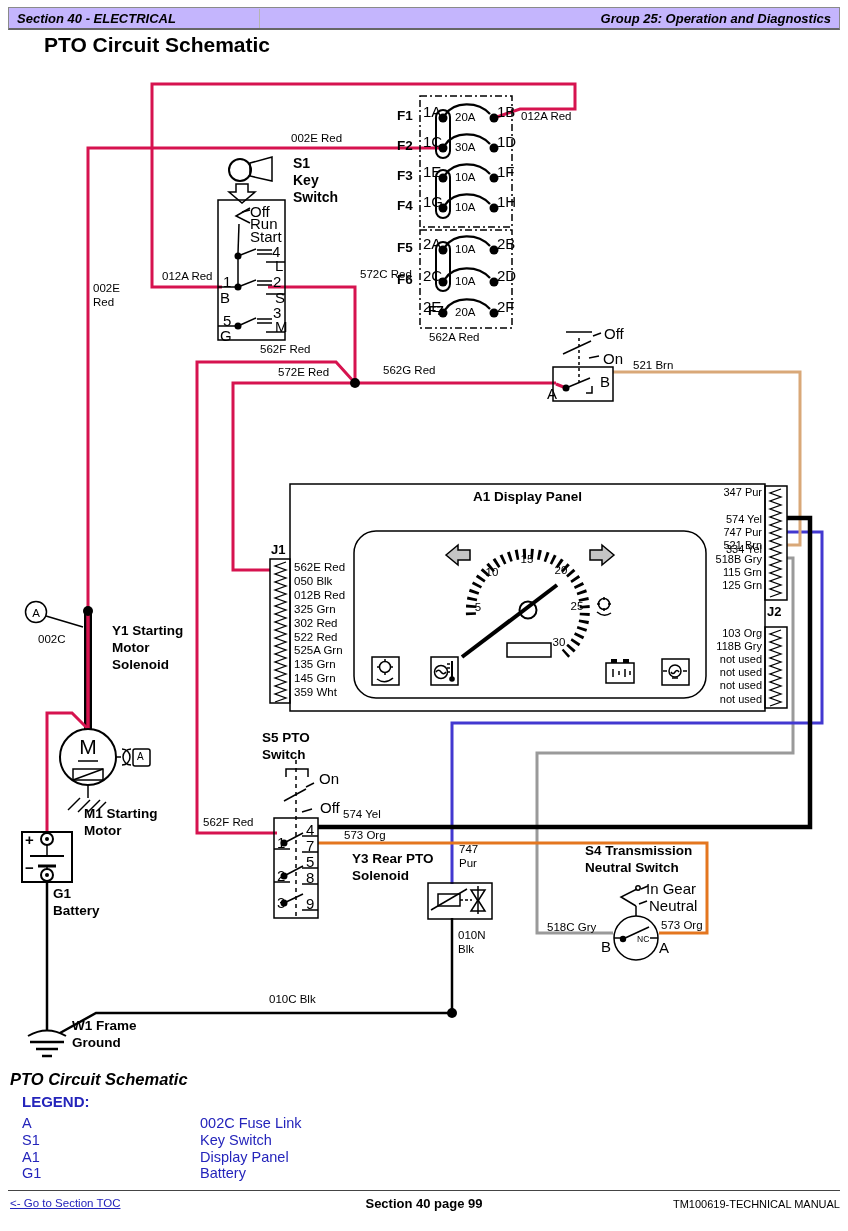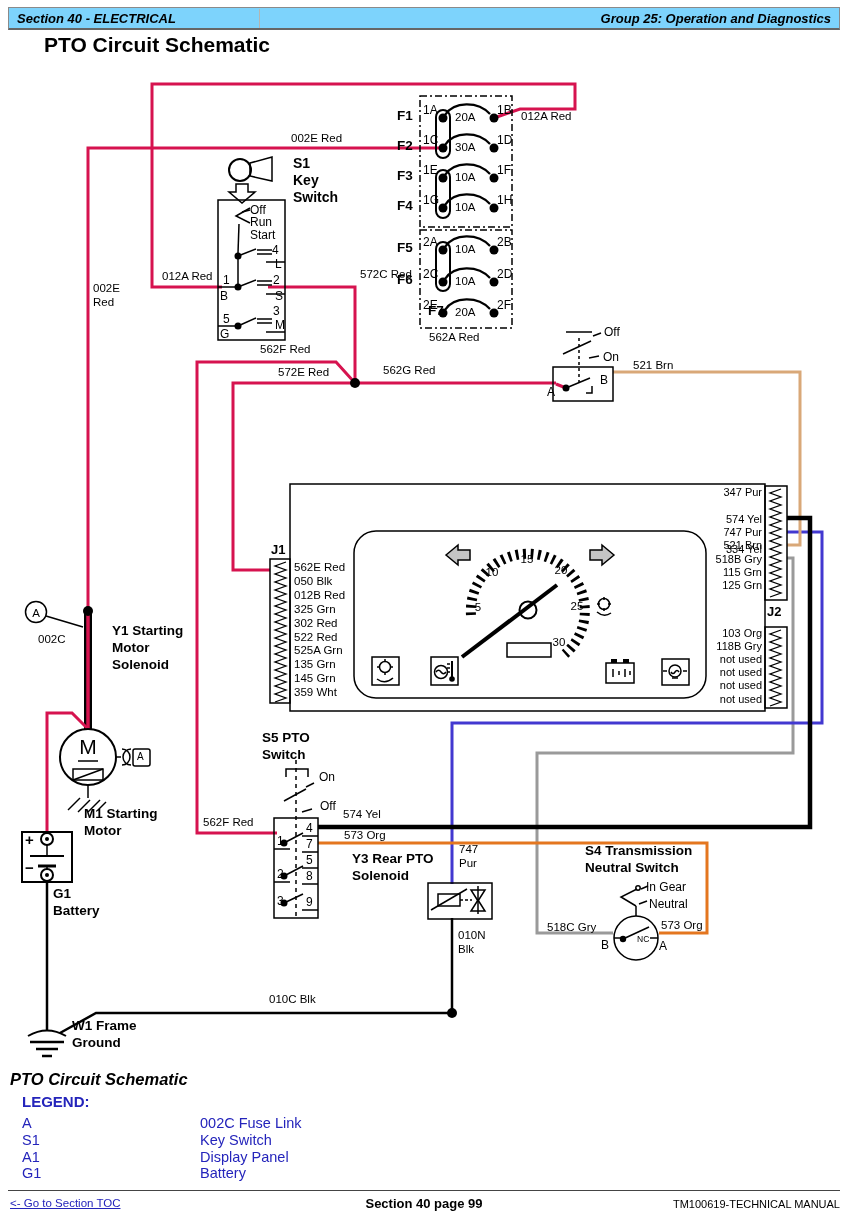--- a/index.html
+++ b/index.html
@@ -19,26 +19,26 @@
   .wr{fill:none;stroke:var(--red);stroke-width:3;}
   .wtan{fill:none;stroke:var(--tan);stroke-width:3;}
   .wblu{fill:none;stroke:var(--blue);stroke-width:3;}
   .wgry{fill:none;stroke:var(--gray);stroke-width:3;}
   .worg{fill:none;stroke:var(--orange);stroke-width:3;}
   .wblk{fill:none;stroke:#000;stroke-width:2.5;}
   .wblk4{fill:none;stroke:#000;stroke-width:4.5;}
   .dsh{stroke-dasharray:7 3 2 3;}
   
   .lb{position:absolute;font-size:11.5px;white-space:nowrap;line-height:1.1;}
-  .sm{font-size:12px;}
+  .sm{font-size:15px;}
   .lbb{position:absolute;font-size:13.5px;font-weight:bold;white-space:nowrap;line-height:1.1;}
   .lbr{position:absolute;width:80px;text-align:right;font-size:11px;white-space:nowrap;}
   .gnum{position:absolute;transform:translate(-50%,-50%);font-size:11.5px;}
   .lgd{position:absolute;font-size:14.5px;color:var(--legendblue);white-space:nowrap;}
-  .hdr{position:absolute;left:8px;top:7px;width:832px;height:23px;background:#7dd3fc;
+  .hdr{position:absolute;left:8px;top:7px;width:832px;height:23px;background:#c4b5fd;
        border:1px solid #8a8a8a;border-bottom:2px solid #666;box-sizing:border-box;}
   .hdr .hl{position:absolute;left:8px;top:3px;font-style:italic;font-weight:bold;font-size:13px;white-space:nowrap;}
   .hdr .hr{position:absolute;right:8px;top:3px;font-style:italic;font-weight:bold;font-size:13px;white-space:nowrap;}
   .hdr .hd{position:absolute;left:250px;top:1px;width:1px;height:19px;background:#b5b5b0;}
   .ttl{position:absolute;left:44px;top:33px;font-size:21px;font-weight:bold;white-space:nowrap;}
   .wm{position:absolute;left:436px;top:588px;font-size:47px;font-weight:bold;color:#b9b9b9;
       opacity:.55;letter-spacing:1px;white-space:nowrap;z-index:6;}
   .cap{position:absolute;left:10px;top:1070px;font-size:16.5px;font-weight:bold;font-style:italic;white-space:nowrap;}
   .lgh{position:absolute;left:22px;top:1093px;font-size:15px;font-weight:bold;color:var(--legendblue);}
   .frule{position:absolute;left:8px;top:1190px;width:832px;border-top:1.5px solid #444;}
@@ -369,20 +369,21 @@
   <div class="lb sm" style="left:223px;top:313px">5</div>
   <div class="lb sm" style="left:220px;top:328px">G</div>
   <div class="lb sm" style="left:273px;top:305px">3</div>
   <div class="lb sm" style="left:275px;top:319px">M</div>
 
   <div class="lb sm" style="left:604px;top:326px">Off</div>
   <div class="lb sm" style="left:603px;top:351px">On</div>
   <div class="lb sm" style="left:600px;top:374px">B</div>
   <div class="lb sm" style="left:547px;top:386px">A</div>
 
+  <div class="lbb" style="left:290px;top:490px;width:475px;text-align:center">A1 Display Panel</div>
   <div class="lbb" style="left:271px;top:543px;font-size:13px">J1</div>
   <div class="lbb" style="left:767px;top:605px;font-size:13px">J2</div>
 
   <div class="lbb" style="left:262px;top:731px">S5 PTO</div>
   <div class="lbb" style="left:262px;top:748px">Switch</div>
   <div class="lb sm" style="left:319px;top:771px">On</div>
   <div class="lb sm" style="left:320px;top:800px">Off</div>
   <div class="lbb" style="left:352px;top:852px">Y3 Rear PTO</div>
   <div class="lbb" style="left:352px;top:869px">Solenoid</div>
   <div class="lbb" style="left:585px;top:844px">S4 Transmission</div>

